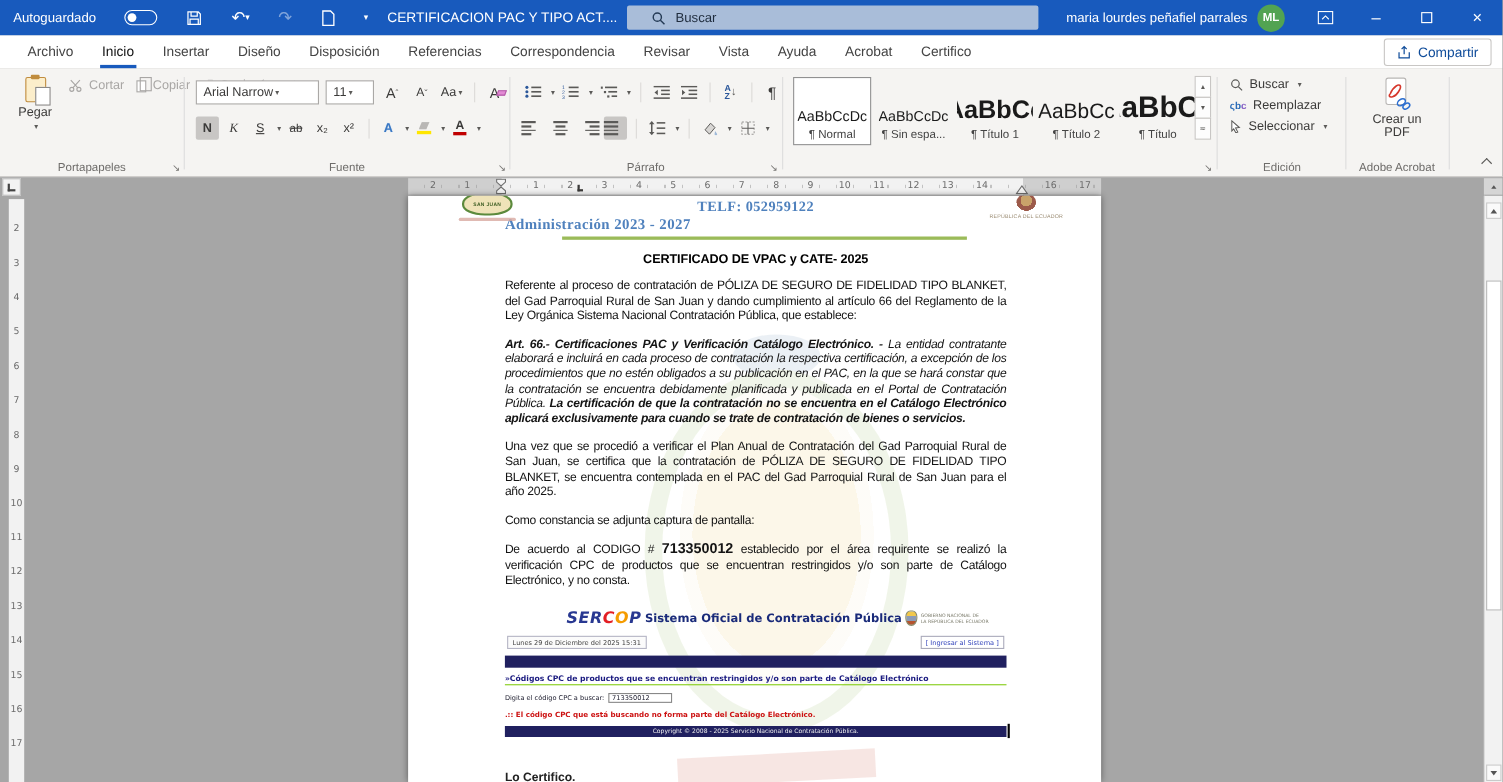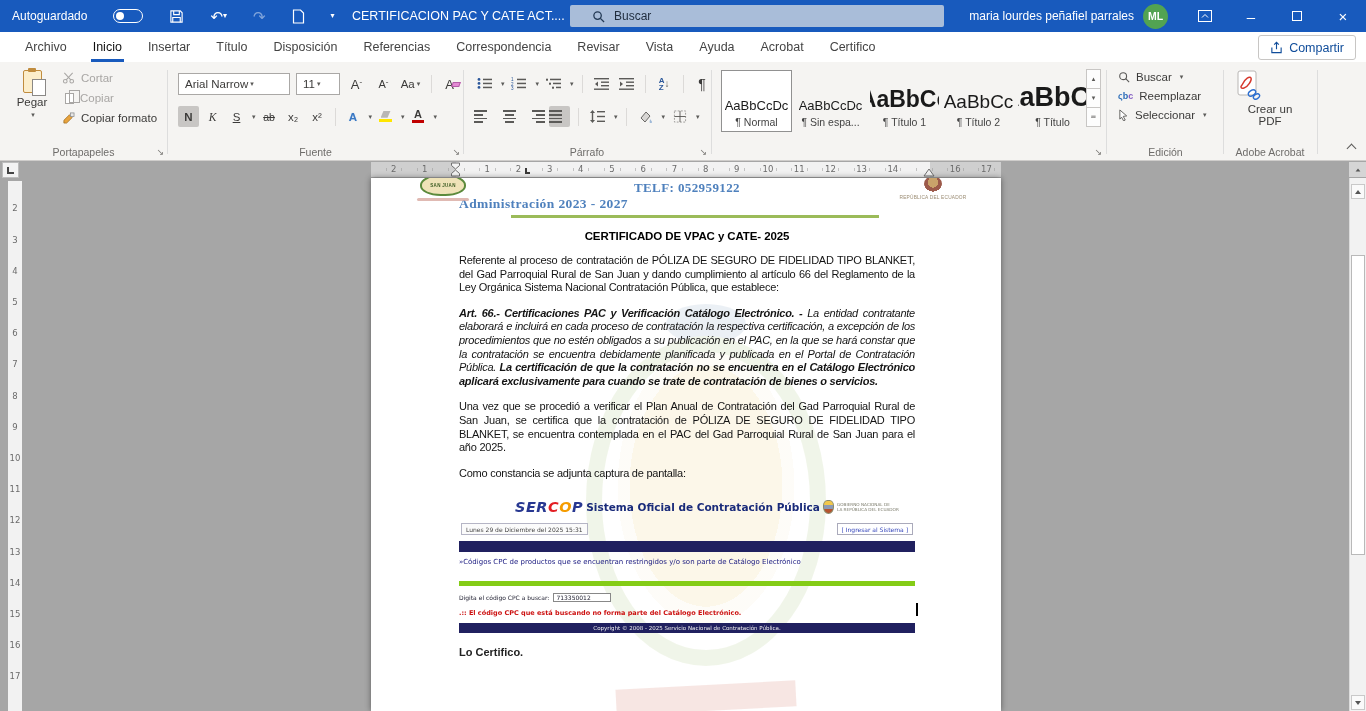--- a/index.html
+++ b/index.html
@@ -43,21 +43,21 @@
 .pressed{background:#c8c6c4;border:1px solid #99979
 
 
 5}
 
 
 .paste{position:absolute;left:10px;top:8px;width:44px;display:flex;flex-direction:column;align-items:center;gap:3px}
 .clip{width:19px;height:23px;background:#fceecb;border:1.6px solid #c08c3e;border-radius:2px;position:relative}
 .clip::before{content:"";position:absolute;top:-3px;left:4px;width:8px;height:4px;background:#c08c3e;border-radius:1px}
 .clip::after{content:"";position:absolute;right:-5px;bottom:-4px;width:12px;height:15px;background:#fff;border:1px solid #8a8886}
-.clip-col{position:absolute;left:62px;top:10px;display:flex;flex-direction:column;gap:8px}
+.clip-col{position:absolute;left:62px;top:10px;display:flex;flex-direction:row;gap:8px}
 .small-cmd{display:flex;align-items:center;gap:6px;white-space:nowrap}
 .cp-ic{width:9px;height:11px;border:1.2px solid #a8a6a4;background:#fff;position:relative;margin-left:3px}
 .cp-ic::before{content:"";position:absolute;left:2.5px;top:-4px;width:9px;height:11px;border:1.2px solid #a8a6a4}
 
 
 .f-row1{position:absolute;left:10px;top:11px;display:flex;align-items:center;gap:6px}
 .combo{height:22px;background:#fff;border:1px solid #aaa8a6;display:flex;align-items:center;justify-content:flex-start;padding:0 4px 0 6px;font-size:11.5px}
 .f-row2{position:absolute;left:10px;top:44px;display:flex;align-items:center;gap:3px}
 .glyph{font-size:13px}
 .vline{width:1px;height:18px;background:#dcdad8;margin:0 4px}
@@ -84,21 +84,21 @@
 .card.sel{background:#fff;border:1px solid #919191}
 .scrollcol{position:absolute;right:4px;top:8px;display:flex;flex-direction:column}
 .scb{width:15px;height:20px;border:1px solid #c8c6c4;background:#fdfdfd;display:flex;align-items:center;justify-content:center;font-size:7px;color:#5b5a58;margin-top:-1px}
 
 
 .ed-col{position:absolute;left:10px;top:9px;display:flex;flex-direction:column;gap:7px}
 .repl{font-size:9px;font-weight:700}
 .repl b{color:#2b6cb8}.repl i{color:#8661c5;font-style:normal}
 
 
-.acb{position:absolute;left:50%;transform:translateX(-50%);top:8px;display:flex;flex-direction:column;align-items:flex-start;gap:3px;width:70px;text-align:center}
+.acb{position:absolute;left:50%;transform:translateX(-50%);top:8px;display:flex;flex-direction:column;align-items:center;gap:3px;width:70px;text-align:center}
 .collapse{position:absolute;right:10px;bottom:8px;width:9px;height:9px}
 .collapse::before{content:"";position:absolute;left:1px;top:2px;width:6px;height:6px;border-left:1.6px solid #5b5a58;border-top:1.6px solid #5b5a58;transform:rotate(45deg)}
 
 
 .canvas{position:absolute;top:160px;left:0;right:0;bottom:0;background:#a6a6a6}
 .tabsel{position:absolute;left:2px;top:2px;width:17px;height:16px;background:#f3f3f3;border:1px solid #bdbdbd;display:flex;align-items:center;justify-content:center}
 .tabsel-l{width:7px;height:7px;border-left:2px solid #444;border-bottom:2px solid #444}
 .h-ruler{position:absolute;left:371px;top:2px;width:630px;height:15px;background:#cfcfcf;overflow:hidden}
 .h-text{position:absolute;left:85px;width:474px;top:0;bottom:0;background:#f2f2f2}
 .h-ruler .ticks{position:absolute;top:6px;bottom:6px;left:0;right:0;background:repeating-linear-gradient(90deg,transparent 0 14.6px,#9a9a9a 14.6px 15.6px);opacity:.55}
@@ -139,21 +139,21 @@
 .sercop-logo{font-weight:800;font-size:14.5px;letter-spacing:.5px;margin-left:56px;font-style:italic}
 .sc-b{color:#283891}.sc-r{color:#e31e24}.sc-o{color:#f59c00}
 .shot-title{flex:1;text-align:center;font-weight:700;font-size:10.5px;color:#1a2b7a}
 .gov{display:flex;align-items:center;gap:3px;width:92px}
 .gov-crest{width:11px;height:14px;background:linear-gradient(#f2c84b 0 35%,#8c9bb5 35% 70%,#b5532e 70% 100%);border-radius:40% 40% 50% 50%;border:1px solid #8a8a6a}
 .gov-cap{font-size:4.2px;color:#7a7a6a;line-height:1.3;white-space:nowrap}
 .shot-bar{height:11px;background:#20205f;margin-top:4px}
 .date-row{position:relative;height:15px;margin-top:2px}
 .date-box{position:absolute;left:2px;top:1px;border:1px solid #b5b5c5;background:#fbfbfb;font-size:6px;padding:1.5px 4px;color:#444;white-space:nowrap}
 .login-box{position:absolute;right:2px;top:1px;border:1px solid #aab;color:#3344bb;font-size:6px;padding:1.5px 4px;white-space:nowrap}
-.sec-title{margin-top:6px;font-size:7px;font-weight:400;color:#1a1a80;border-bottom:5px solid #84cc16;padding-bottom:15px}
+.sec-title{margin-top:6px;font-size:7px;font-weight:700;color:#1a1a80;border-bottom:1px solid #84cc16;padding-bottom:1px}
 .cpc-row{margin-top:7px;font-size:6px;color:#223;display:flex;align-items:center;gap:4px}
 .cpc-input{border:1px solid #888;width:58px;height:9px;font-size:6px;padding:0 2px;color:#223;font-family:"DejaVu Sans",sans-serif}
 .result{margin-top:7px;font-size:6.5px;font-weight:700;color:#cc1111}
 .copy-bar{margin-top:6px;height:10px;background:#20205f;color:#eee;font-size:5.5px;text-align:center;line-height:10px}
 .cursor{position:absolute;right:-3px;bottom:2px;width:2px;height:13px;background:#000}
 
 
 .scroll{position:absolute;right:0;top:18px;width:17px;bottom:0;background:#f2f2f2;border-left:1px solid #dcdcdc}
 .sc-btn{position:absolute;left:1px;right:1px;height:15px;background:#fafafa;border:1px solid #c9c9c9;display:flex;align-items:center;justify-content:center}
 .sc-up{top:6px}.sc-down{bottom:1px}
@@ -182,21 +182,21 @@
       <span class="tb-ic">↶<span class="mini">▾</span></span>
       <span class="tb-ic redo">↷</span>
       <span class="tb-ic">
         <svg width="13" height="15" viewBox="0 0 13 15">
             <path d="M1.5 1h7l3 3v10h-10z" fill="none" stroke="#fff" stroke-width="1.2"></path>
           </svg>
       </span>
       <span class="tb-ic mini">▾</span>
     </div>
     <div class="doc-title">
-      <span>CERTIFICACION PAC Y CATE ACT....</span>
+      <span>CERTIFICACION PAC Y TIPO ACT....</span>
       <span class="mini">▾</span>
     </div>
     <div class="searchbox">
       <span>
         <svg width="13" height="13" viewBox="0 0 14 14">
             <circle cx="6" cy="6" r="4" fill="none" stroke="#243a55" stroke-width="1.4"></circle>
             <line x1="9" y1="9" x2="13" y2="13" stroke="#243a55" stroke-width="1.4"></line>
           </svg>
       </span>
       <span>Buscar</span>
@@ -217,21 +217,21 @@
           <span class="restore"></span>
         </span>
       <span class="winbtn">×</span>
     </div>
   </div>
 
   <div class="tabrow">
     <span class="tab">Archivo</span>
     <span class="tab active">Inicio</span>
     <span class="tab">Insertar</span>
-    <span class="tab">Título</span>
+    <span class="tab">Diseño</span>
     <span class="tab">Disposición</span>
     <span class="tab">Referencias</span>
     <span class="tab">Correspondencia</span>
     <span class="tab">Revisar</span>
     <span class="tab">Vista</span>
     <span class="tab">Ayuda</span>
     <span class="tab">Acrobat</span>
     <span class="tab">Certifico</span>
     <span class="share-btn">
       <span>
@@ -588,20 +588,21 @@
         <div class="doc-h1">CERTIFICADO DE VPAC y CATE- 2025</div>
 
         <p class="p"><span>Referente al proceso de contratación de </span><span class="b">PÓLIZA DE SEGURO DE FIDELIDAD TIPO BLANKET</span><span>, del Gad Parroquial Rural de San Juan y dando cumplimiento al artículo 66 del Reglamento de la Ley Orgánica Sistema Nacional Contratación Pública, que establece:</span></p>
 
         <p class="p"><span class="bi">Art. 66.- Certificaciones PAC y Verificación Catálogo Electrónico. - </span><span class="it">La entidad contratante elaborará e incluirá en cada proceso de contratación la respectiva certificación, a excepción de los procedimientos que no estén obligados a su publicación en el PAC, en la que se hará constar que la contratación se encuentra debidamente planificada y publicada en el Portal de Contratación Pública. </span><span class="bi">La certificación de que la contratación no se encuentra en el Catálogo Electrónico aplicará exclusivamente para cuando se trate de contratación de bienes o servicios.</span></p>
 
         <p class="p"><span>Una vez que se procedió a verificar el Plan Anual de Contratación del Gad Parroquial Rural de San Juan, se certifica que la contratación de </span><span class="b">PÓLIZA DE SEGURO DE FIDELIDAD TIPO BLANKET</span><span>, se encuentra contemplada en el PAC del Gad Parroquial Rural de San Juan para el año 2025.</span></p>
 
         <p class="p">Como constancia se adjunta captura de pantalla:</p>
 
+        <p class="p"><span>De acuerdo al CODIGO # </span><span class="code">713350012</span><span> establecido por el área requirente se realizó la verificación CPC de productos que se encuentran restringidos y/o son parte de Catálogo Electrónico, y no consta.</span></p>
 
         <div class="shot">
           <div class="shot-head">
             <span class="sercop-logo"><span class="sc-b">SER</span><span class="sc-r">C</span><span class="sc-o">O</span><span class="sc-b">P</span></span>
             <span class="shot-title">Sistema Oficial de Contratación Pública</span>
             <span class="gov">
               <span class="gov-crest"></span>
               <span class="gov-cap"><span>GOBIERNO NACIONAL DE</span><br><span>LA REPÚBLICA DEL ECUADOR</span></span>
             </span>
           </div>

